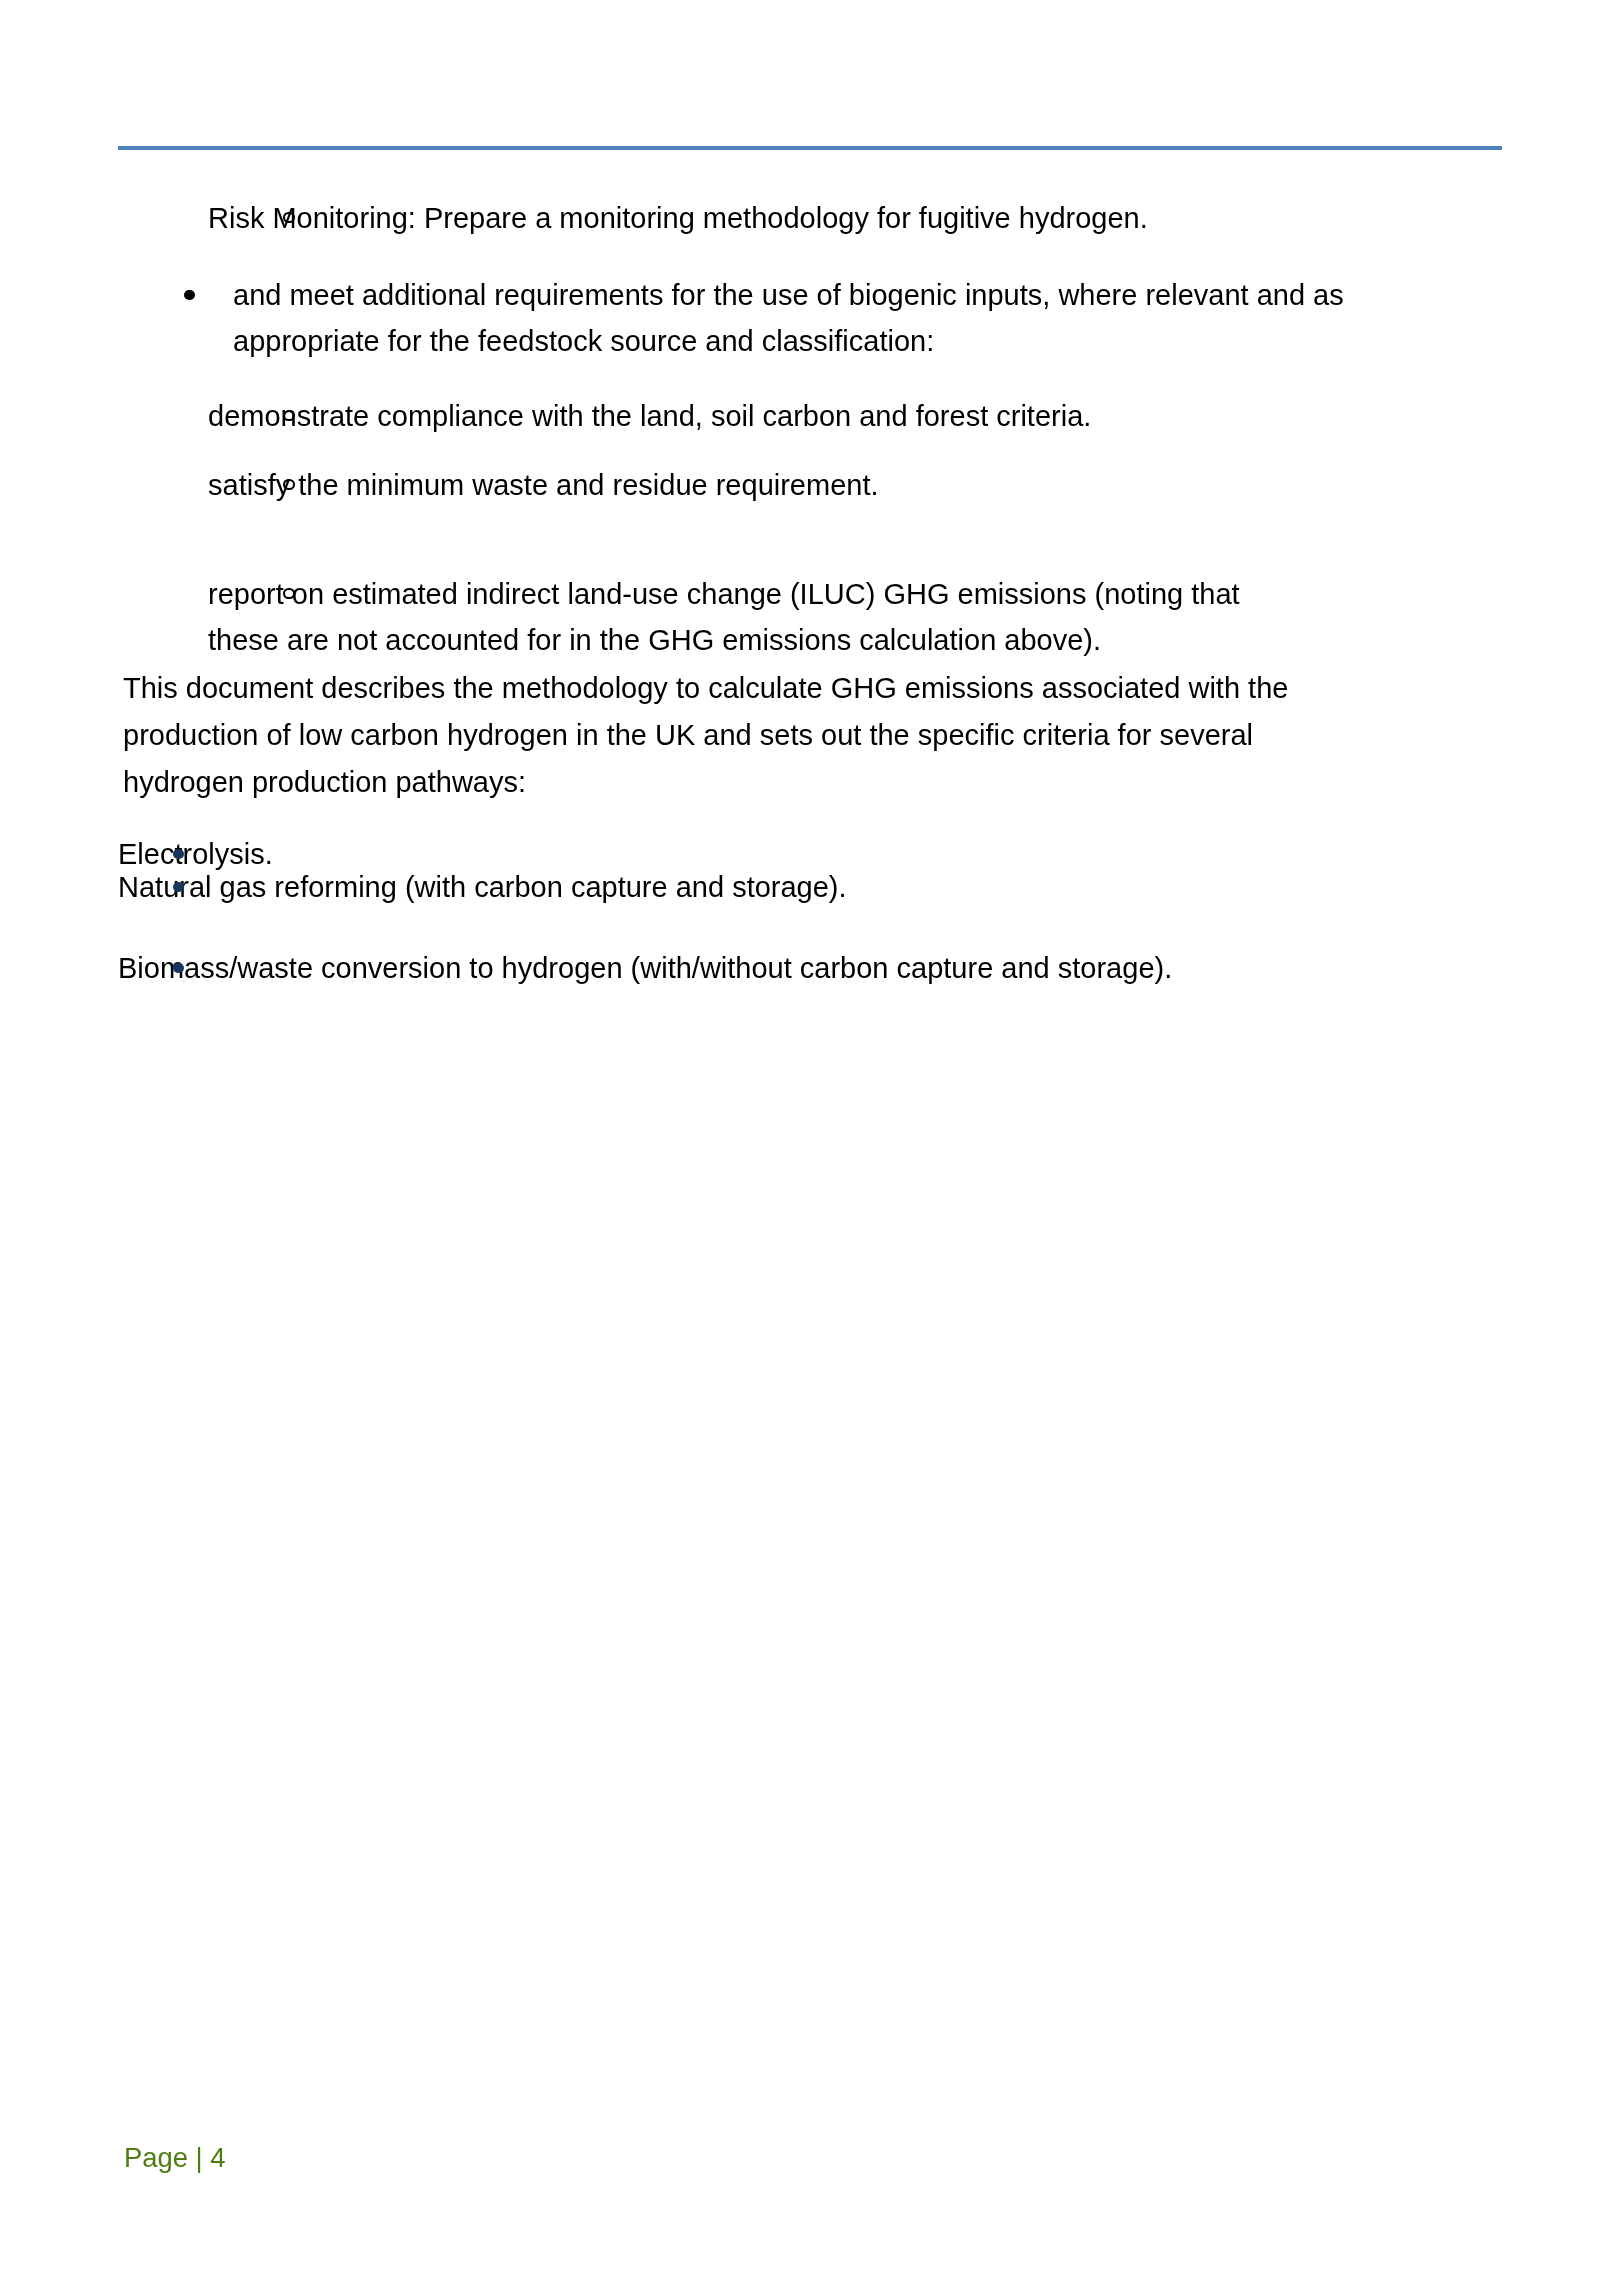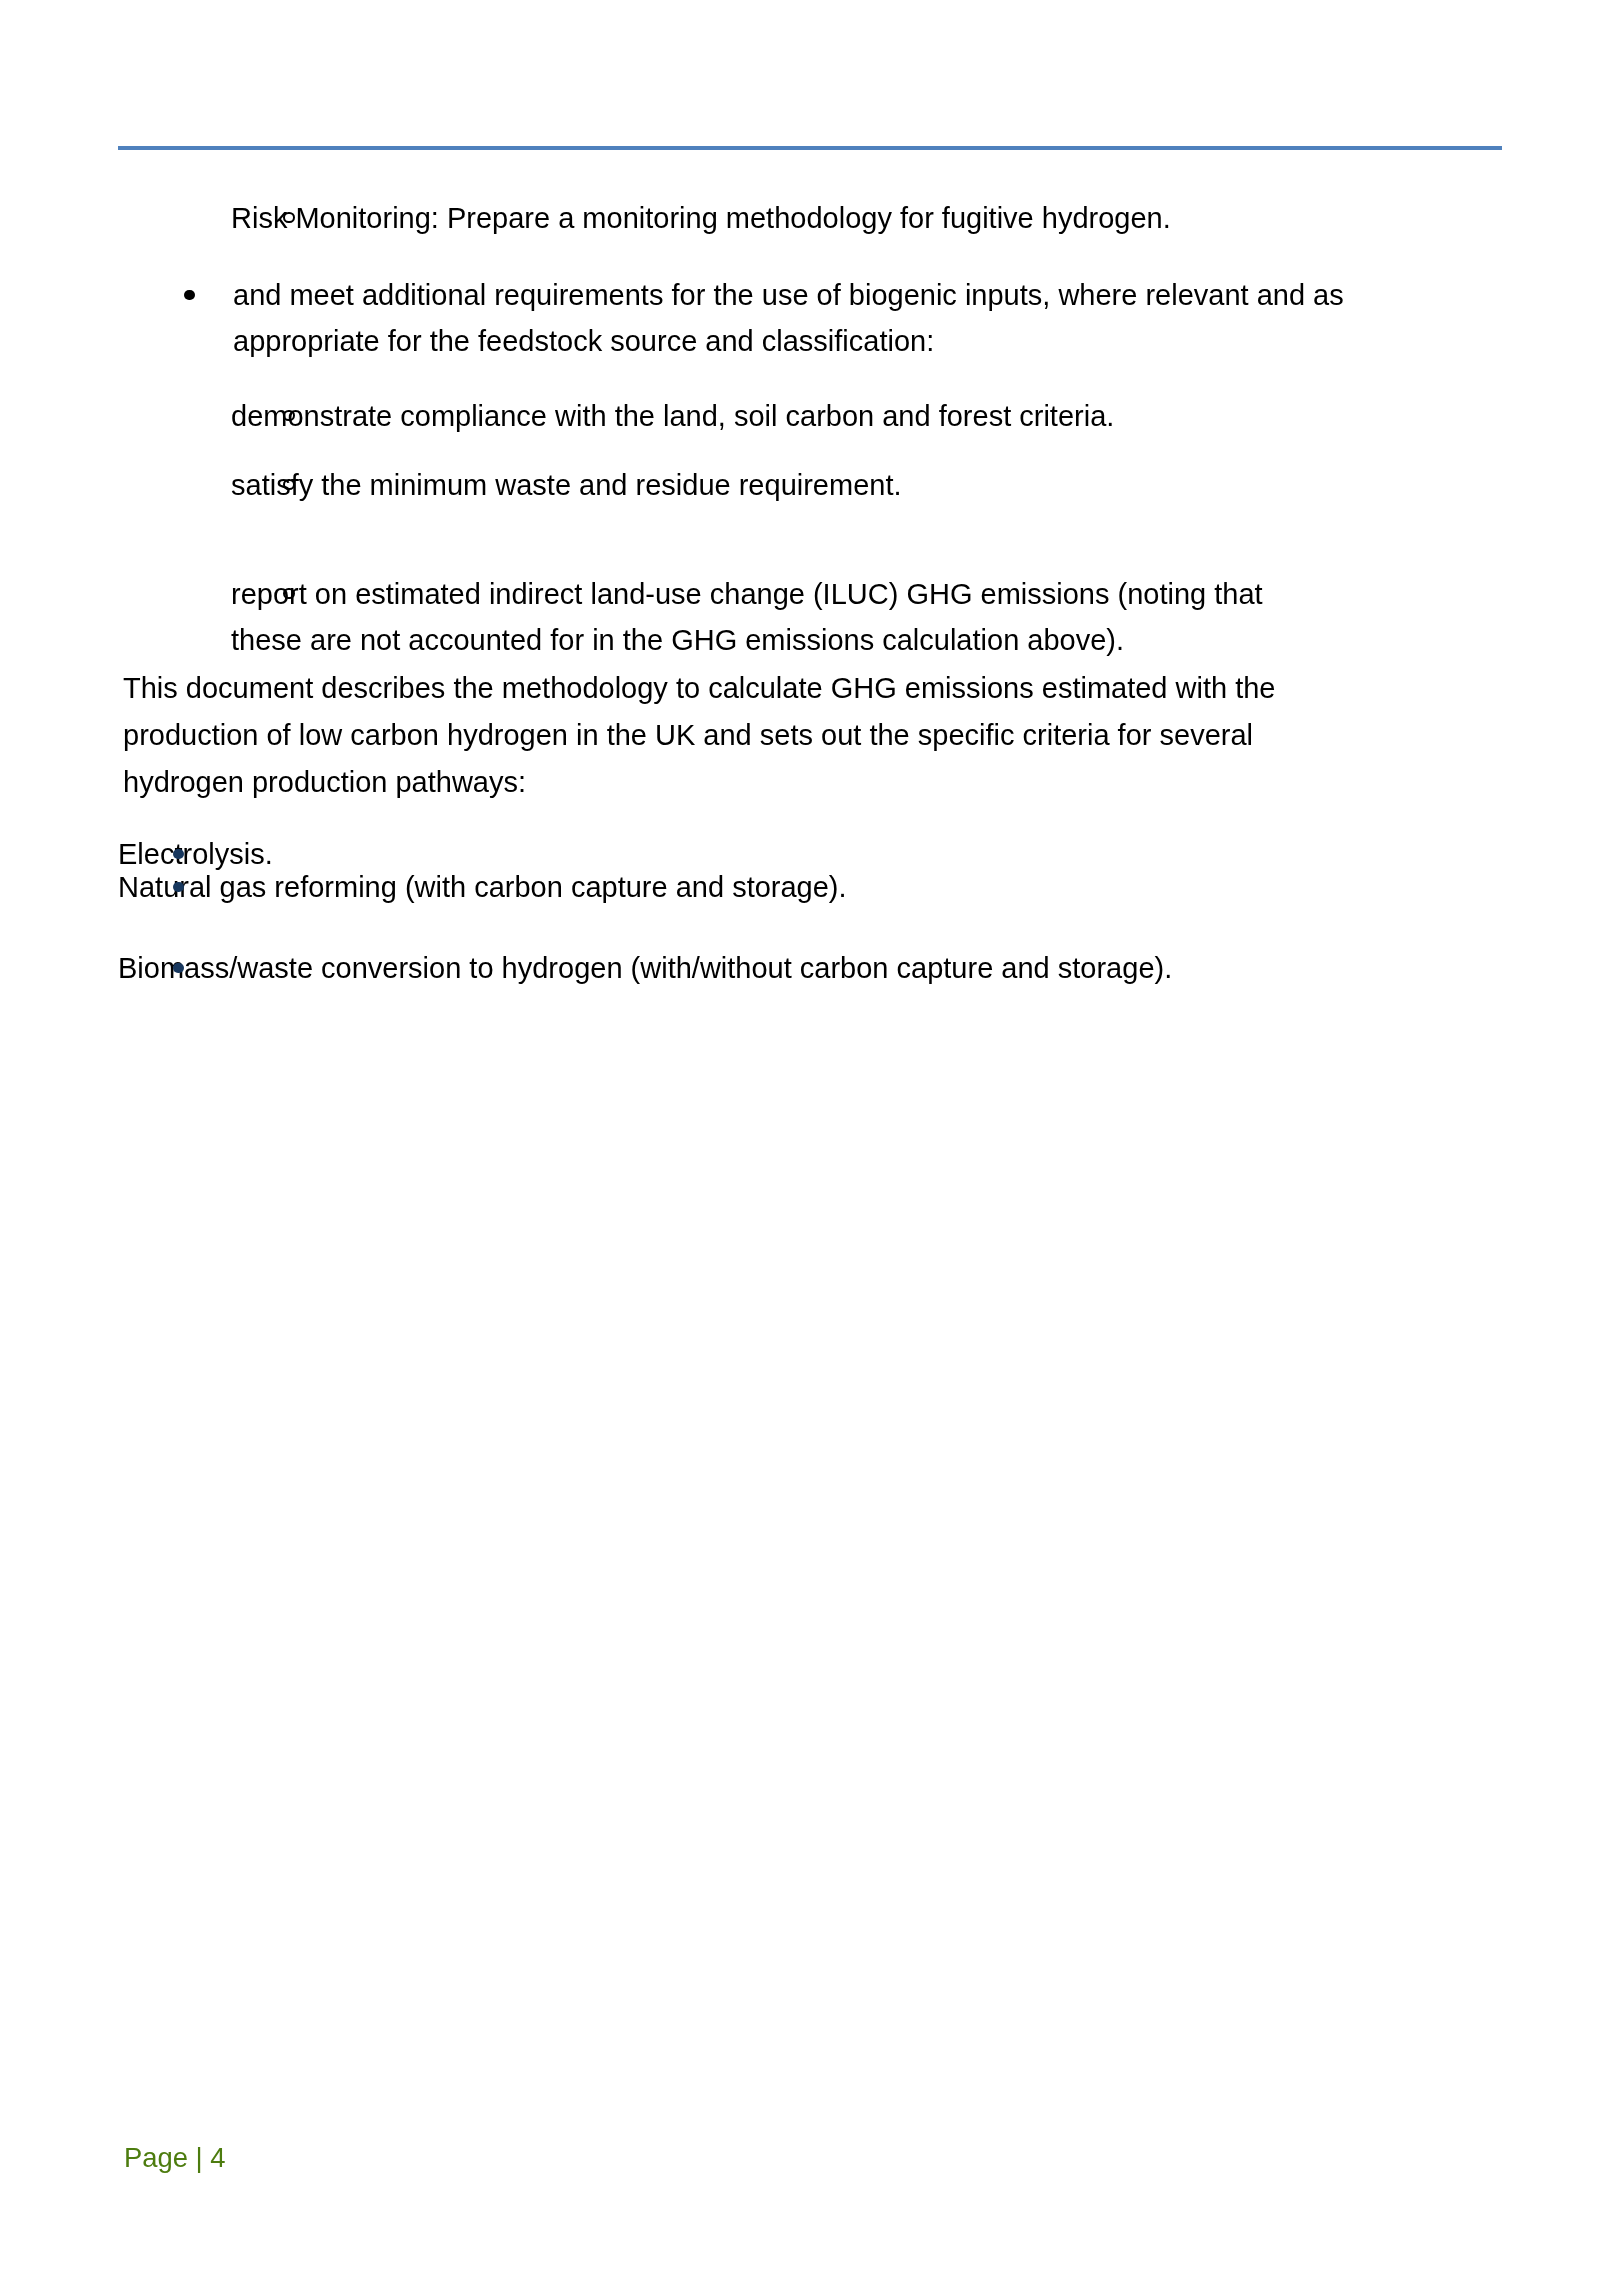--- a/index.html
+++ b/index.html
@@ -60,21 +60,21 @@
   }
   
   .marker.disc-navy {
     left: 55px;
     top: 17.6px;
     width: 10.8px;
     height: 10.8px;
     border-radius: 50%;
     background: #17375e;
   }
-  .row.sub .txt { margin-left: 113px; }
+  .row.sub .txt { margin-left: 90px; }
   .row.l1 .txt  { margin-left: 115px; }
   .row.navy .txt { }
   .paragraph {
     position: absolute;
     left: 123px;
     top: 665px;
     width: 1392px;
     font-size: 29px;
     line-height: 47px;
     white-space: pre-line;
@@ -115,21 +115,21 @@
     <span class="marker circle"></span>
     <div class="txt">satisfy the minimum waste and residue requirement.</div>
   </div>
 
   <div class="row sub" style="top:571px">
     <span class="marker circle"></span>
     <div class="txt">report on estimated indirect land-use change (ILUC) GHG emissions (noting that
 these are not accounted for in the GHG emissions calculation above).</div>
   </div>
 
-  <div class="paragraph">This document describes the methodology to calculate GHG emissions estimated with the
+  <div class="paragraph">This document describes the methodology to calculate GHG emissions associated with the
 production of low carbon hydrogen in the UK and sets out the specific criteria for several
 hydrogen production pathways:</div>
 
   <div class="row navy" style="top:831px">
     <span class="marker disc-navy"></span>
     <div class="txt">Electrolysis.</div>
   </div>
 
   <div class="row navy" style="top:864px">
     <span class="marker disc-navy"></span>

